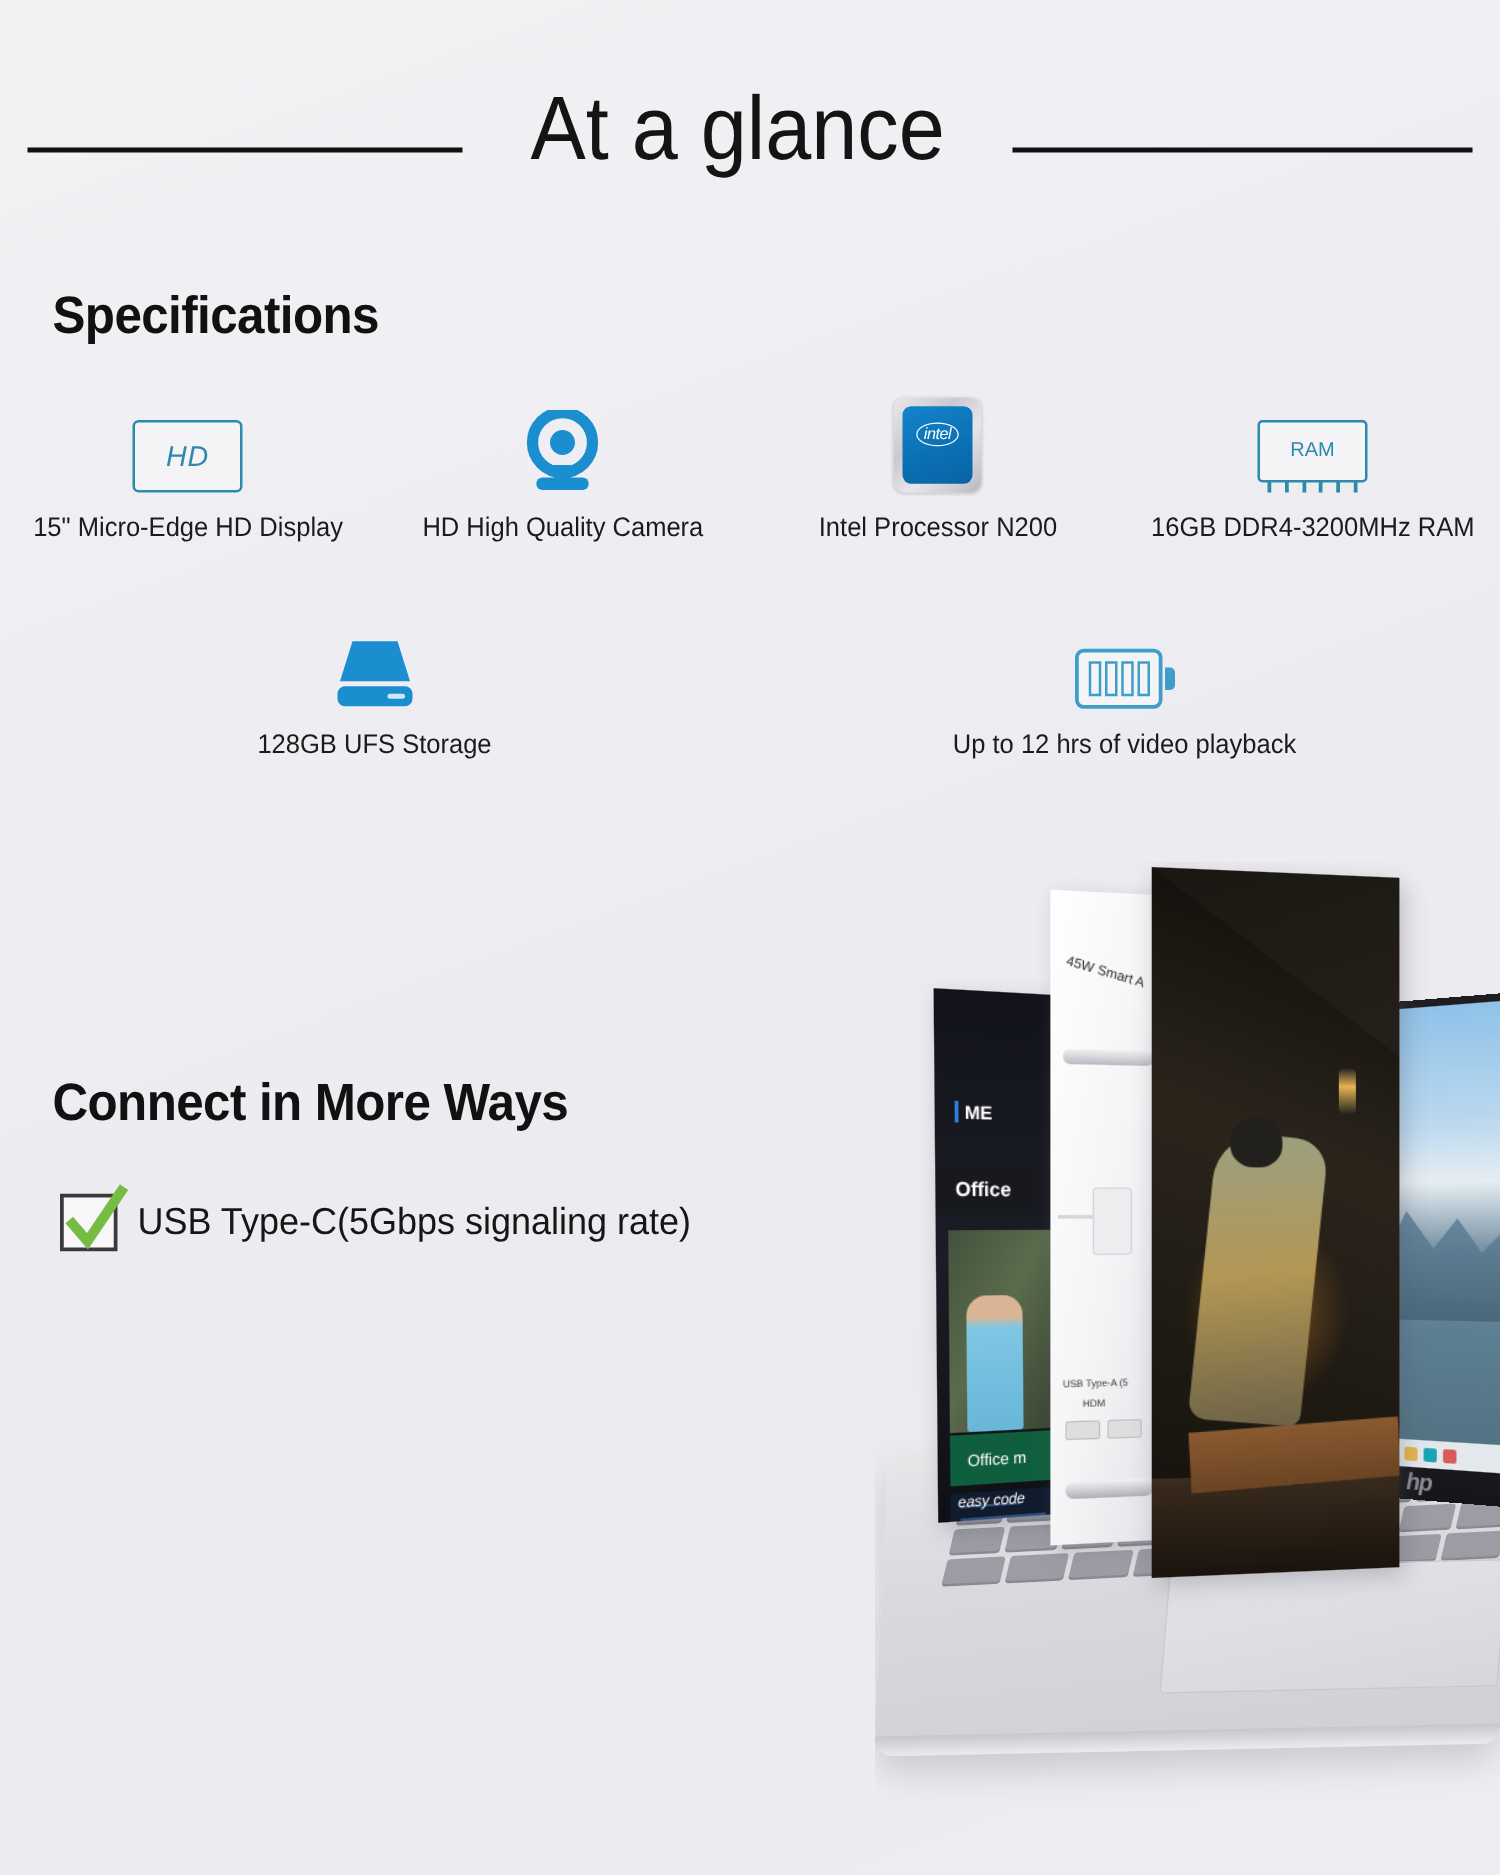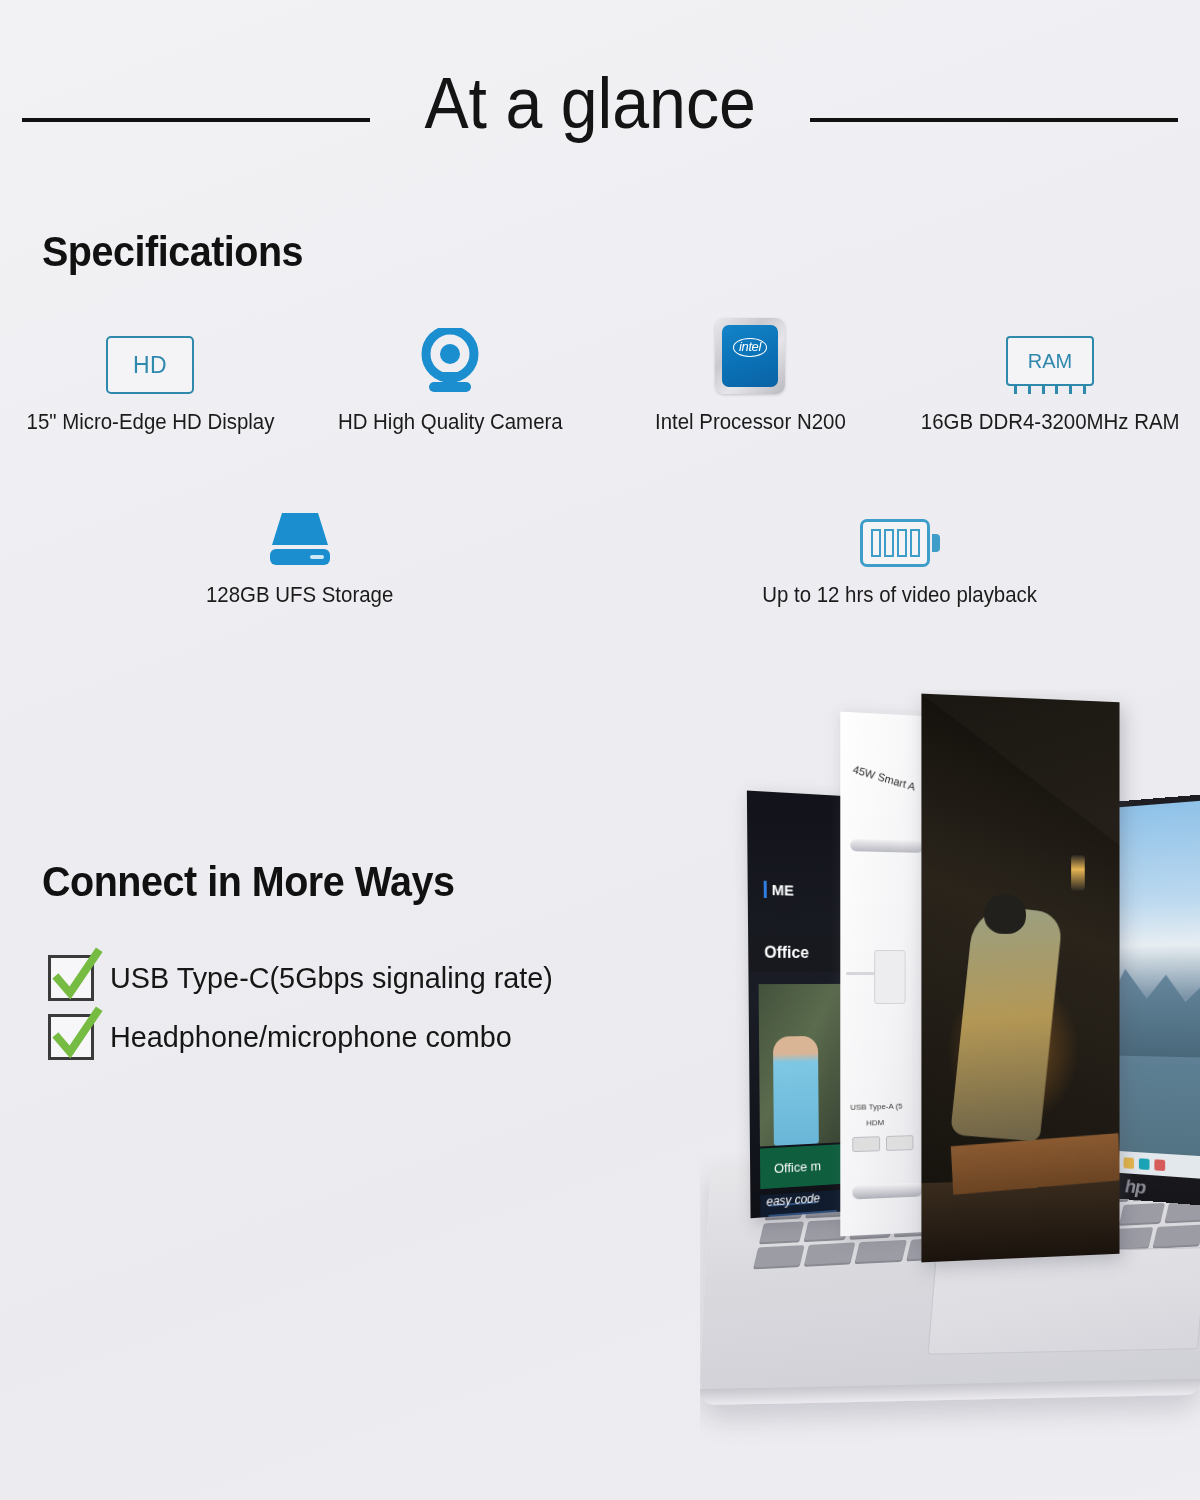--- a/index.html
+++ b/index.html
@@ -104,33 +104,34 @@
   
   .ico-hd {
     width: 84px; height: 54px;
     border: 2px solid #2f89ad;
     border-radius: 5px;
     background: #f4f3f6;
     display: flex; align-items: center; justify-content: center;
     color: #2f89ad;
     font-size: 23px;
     letter-spacing: 0.5px;
+    font-style: italic;
   }
   .ico-ram {
     width: 88px; height: 58px;
     position: relative;
   }
   .ico-ram .body {
     position: absolute; inset: 0 0 8px 0;
     border: 2px solid #2f89ad;
     border-radius: 4px;
     background: #f4f3f6;
     display: flex; align-items: center; justify-content: center;
     color: #2f89ad;
-    font-size: 20px;
+    font-size: 16px;
   }
   .ico-ram .pins {
     position: absolute; left: 8px; right: 8px; bottom: 0; height: 9px;
     display: flex; justify-content: space-between;
   }
   .ico-ram .pins i {
     display: block; width: 3px; height: 9px; background: #2f89ad;
   }
   .ico-intel {
     width: 70px; height: 76px;
@@ -514,28 +515,20 @@
     <div class="check-row">
       <div class="check-box">
         <svg width="54" height="60" viewBox="0 0 54 60">
           <path d="M9 32 L21 46 L48 6" fill="none" stroke="#76bc43" stroke-width="8" stroke-linecap="square"></path>
         </svg>
       </div>
       <div class="check-label">USB Type-C(5Gbps signaling rate)</div>
     </div>
 
 
-    <div class="check-row">
-      <div class="check-box">
-        <svg width="54" height="60" viewBox="0 0 54 60">
-          <path d="M9 32 L21 46 L48 6" fill="none" stroke="#76bc43" stroke-width="8" stroke-linecap="square"></path>
-        </svg>
-      </div>
-      <div class="check-label">Headphone/microphone combo</div>
-    </div>
 
 
   </div>
 
   <div class="product">
 
     <div class="laptop-base"></div>
 
     <div class="keyboard">
       <div class="kb-row">

